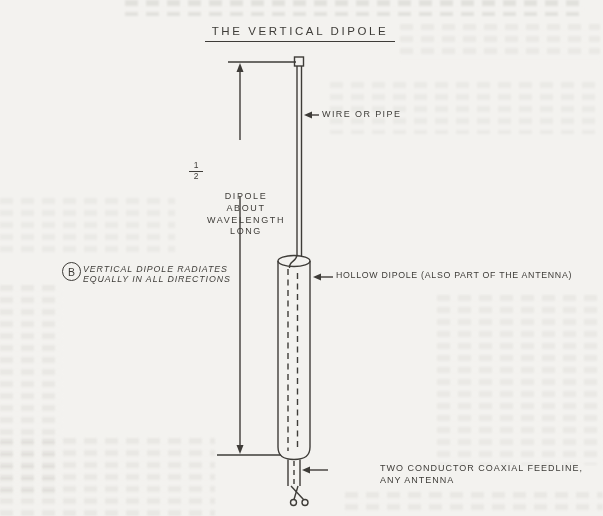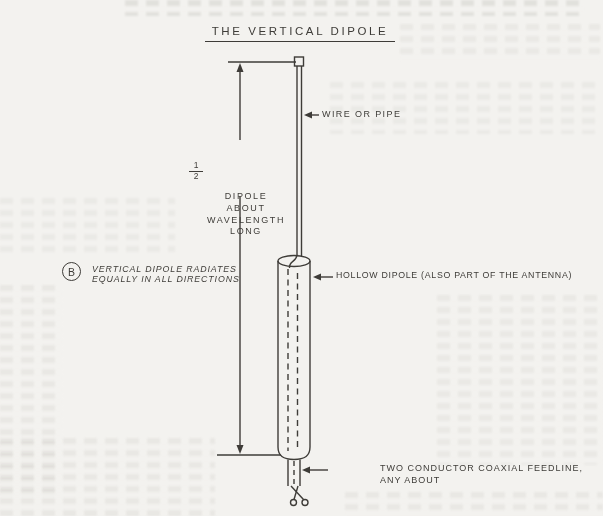--- a/index.html
+++ b/index.html
@@ -49,21 +49,21 @@
   }
   .fraction .num { display:block; border-bottom:1.2px solid var(--ink); padding-bottom:0.5px; }
   .fraction .den { display:block; }
   .callout-circle {
     left:62px; top:262px; width:19px; height:19px;
     border:1.4px solid var(--ink); border-radius:50%;
     text-align:center; line-height:19px; font-size:10.5px;
     box-sizing:border-box;
   }
   .callout-text {
-    left:92px; top:264px;
+    left:83px; top:264px;
     font-style:italic; font-size:8.8px; letter-spacing:0.9px; line-height:10.4px;
   }
   .callout-text span { display:block; }
   .lbl-tubing { left:336px; top:270px; font-size:8.8px; letter-spacing:0.7px; }
   .lbl-tubing .note { }
   .lbl-feedline { left:332px; top:463px; font-size:9px; letter-spacing:1px; line-height:11.5px;margin-left:48px; }
   .lbl-feedline span { display:block; }
 </style>
 </head>
 <body>
@@ -161,16 +161,16 @@
     <span>EQUALLY IN ALL DIRECTIONS</span>
   </div>
 
   <div class="txt lbl-tubing">
     <span>HOLLOW DIPOLE</span>
     <span class="note"> (ALSO PART OF THE ANTENNA)</span>
   </div>
 
   <div class="txt lbl-feedline">
     <span>TWO CONDUCTOR COAXIAL FEEDLINE,</span>
-    <span>ANY ABOUT</span>
+    <span>ANY ANTENNA</span>
   </div>
 
 </div>
 
 </body></html>

